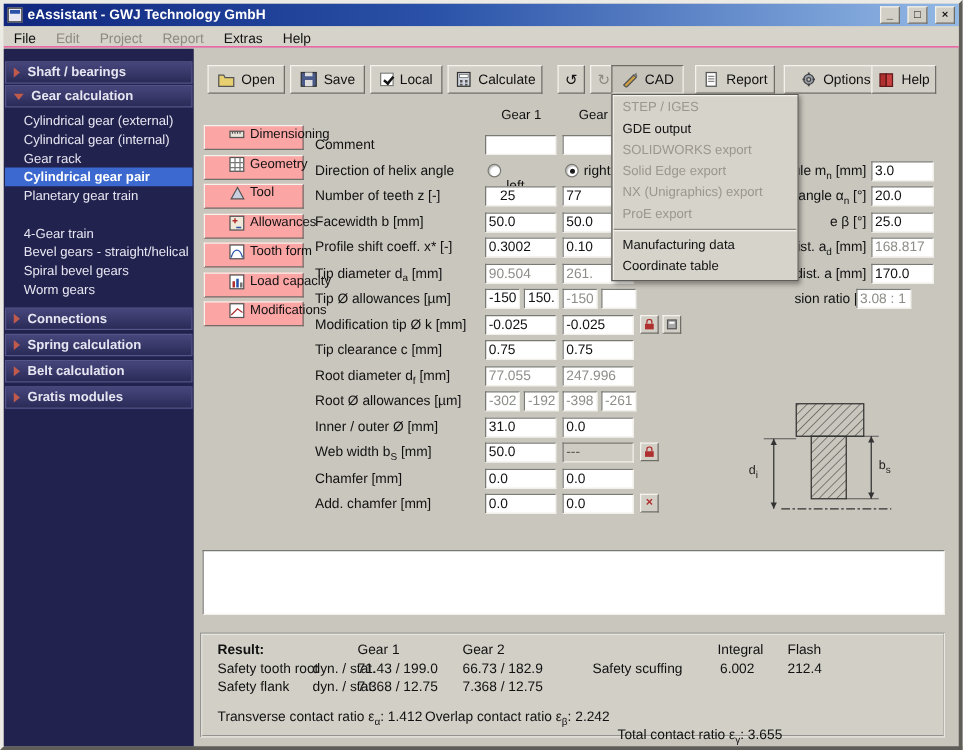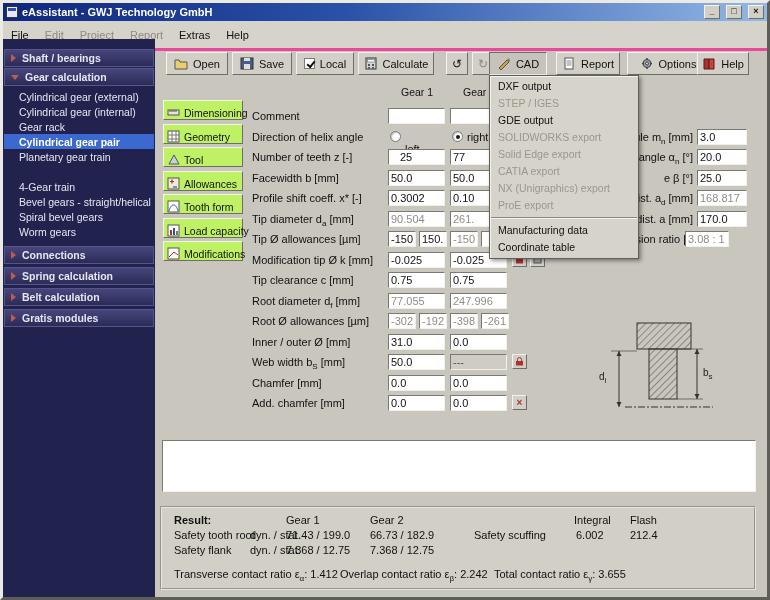--- a/index.html
+++ b/index.html
@@ -11,22 +11,22 @@
     background:linear-gradient(90deg,#10267e,#2a52a8 45%,#93b9e6);
     display:flex;align-items:center;padding:0 3px;gap:4px}
   .title-text{color:#fff;font-size:11px;font-weight:bold;flex:1;white-space:nowrap}
   .win-btn{width:16px;height:14px;background:#d2cfc6;border:1px solid;
     border-color:#f4f2ec #6f6d68 #6f6d68 #f4f2ec;font-size:9px;line-height:11px;
     text-align:center;font-weight:bold;color:#111;margin-left:2px;cursor:default}
   .app-icon{width:12px;height:12px;background:#e8e8f4;border:1px solid #333;
     display:inline-block;position:relative}
   .app-icon::after{content:"";position:absolute;left:1px;top:1px;right:1px;height:3px;background:#2a52a8}
   
-  .menubar{position:absolute;left:0;top:18px;width:764px;height:30px;background:#d6d3ca;
-    border-bottom:3px solid #ec4899;display:flex;align-items:center;font-size:11px;color:#111}
+  .menubar{position:absolute;left:0;top:18px;width:764px;height:17px;background:#d6d3ca;
+    border-bottom:1px solid #ec4899;display:flex;align-items:flex-end;font-size:11px;color:#111}
   .menu-item{padding:0 8px;cursor:default}
   .menu-item.dis{color:#8d8a82}
   
   .sidebar{position:absolute;left:0;top:36px;width:152px;height:558px;background:#22224e;color:#e6e6f2}
   .side-section{position:absolute;left:1px;width:150px;height:18px;
     background:linear-gradient(#46467c,#2b2b58);border:1px solid #55558a;
     display:flex;align-items:center;gap:6px;font-size:10.5px;font-weight:bold;padding-left:6px;cursor:default;white-space:nowrap}
   .side-item{position:absolute;left:1px;width:150px;height:15px;font-size:10.5px;
     display:flex;align-items:center;padding-left:15px;cursor:default;white-space:nowrap}
   .side-item.selected{background:#3b69cf;font-weight:bold;color:#fff}
@@ -35,23 +35,23 @@
   
   .tbtn{position:absolute;top:49px;height:23px;background:#d2cfc6;border:1px solid;
     border-color:#f4f2ec #6f6d68 #6f6d68 #f4f2ec;font-size:11px;color:#111;
     display:flex;align-items:center;justify-content:center;gap:5px;cursor:default;white-space:nowrap}
   .tbtn.pressed{border-color:#6f6d68 #f4f2ec #f4f2ec #6f6d68;background:#c6c3ba}
   .tbtn.small{width:22px}
   .tbtn .glyph{font-size:12px;line-height:12px}
   .tbtn .glyph.dim{color:#8d8a82}
   .ticon{width:14px;height:13px;display:inline-block}
   
-  .nbtn{position:absolute;left:160px;width:80px;height:20px;background:#bef264;border:1px solid;
+  .nbtn{position:absolute;left:160px;width:80px;height:20px;background:#fca5a5;border:1px solid;
     border-color:#f4f2ec #6f6d68 #6f6d68 #f4f2ec;font-size:10.5px;color:#111;
-    display:flex;align-items:flex-end;gap:4px;padding-left:3px;cursor:default;white-space:nowrap}
+    display:flex;align-items:flex-start;gap:4px;padding-left:19px;cursor:default;white-space:nowrap}
   .nicon{width:13px;height:13px;display:inline-block;flex:0 0 13px}
   
   .lbl{position:absolute;font-size:11px;color:#111;white-space:nowrap}
   .rlbl{position:absolute;width:180px;text-align:right;font-size:11px;color:#111;white-space:nowrap}
   sub{font-size:8px}
   .fld{position:absolute;height:16px;border:1px solid;border-color:#7a7a74 #f2f0ea #f2f0ea #7a7a74;
     background:#fff;font-family:"Liberation Sans",sans-serif;font-size:11px;padding:0 2px;color:#111}
   input.fld{outline:none}
   .fld.ro{color:#8d8d88}
   .fld.dis{background:#cfccc3;color:#55534e}
@@ -405,30 +405,28 @@
     <span class="res" style="left:414px;top:21px">6.002</span>
     <span class="res" style="left:468px;top:21px">212.4</span>
 
     <span class="res" style="left:12px;top:36px">Safety flank</span>
     <span class="res" style="left:88px;top:36px">dyn. / stat.</span>
     <span class="res" style="left:124px;top:36px">7.368 / 12.75</span>
     <span class="res" style="left:208px;top:36px">7.368 / 12.75</span>
 
     <span class="res" style="left:12px;top:60px"><span>Transverse contact ratio ε</span><sub>α</sub><span>:</span>&nbsp;<span>1.412</span></span>
     <span class="res" style="left:178px;top:60px"><span>Overlap contact ratio ε</span><sub>β</sub><span>:</span>&nbsp;<span>2.242</span></span>
-    <span class="res" style="left:332px;top:60px"><span>Total contact ratio ε</span><sub>γ</sub><span>:</span>&nbsp;<span>3.655</span></span>
+    <span class="res" style="left:332px;top:74px"><span>Total contact ratio ε</span><sub>γ</sub><span>:</span>&nbsp;<span>3.655</span></span>
   </div>
 
   <div class="cad-menu">
-    <div class="cad-item">DXF output</div>
     <div class="cad-item dis">STEP / IGES</div>
     <div class="cad-item">GDE output</div>
     <div class="cad-item dis">SOLIDWORKS export</div>
     <div class="cad-item dis">Solid Edge export</div>
-    <div class="cad-item dis">CATIA export</div>
     <div class="cad-item dis">NX (Unigraphics) export</div>
     <div class="cad-item dis">ProE export</div>
     <div class="cad-sep"></div>
     <div class="cad-item">Manufacturing data</div>
     <div class="cad-item">Coordinate table</div>
   </div>
 
 </div>
 
 </body></html>

